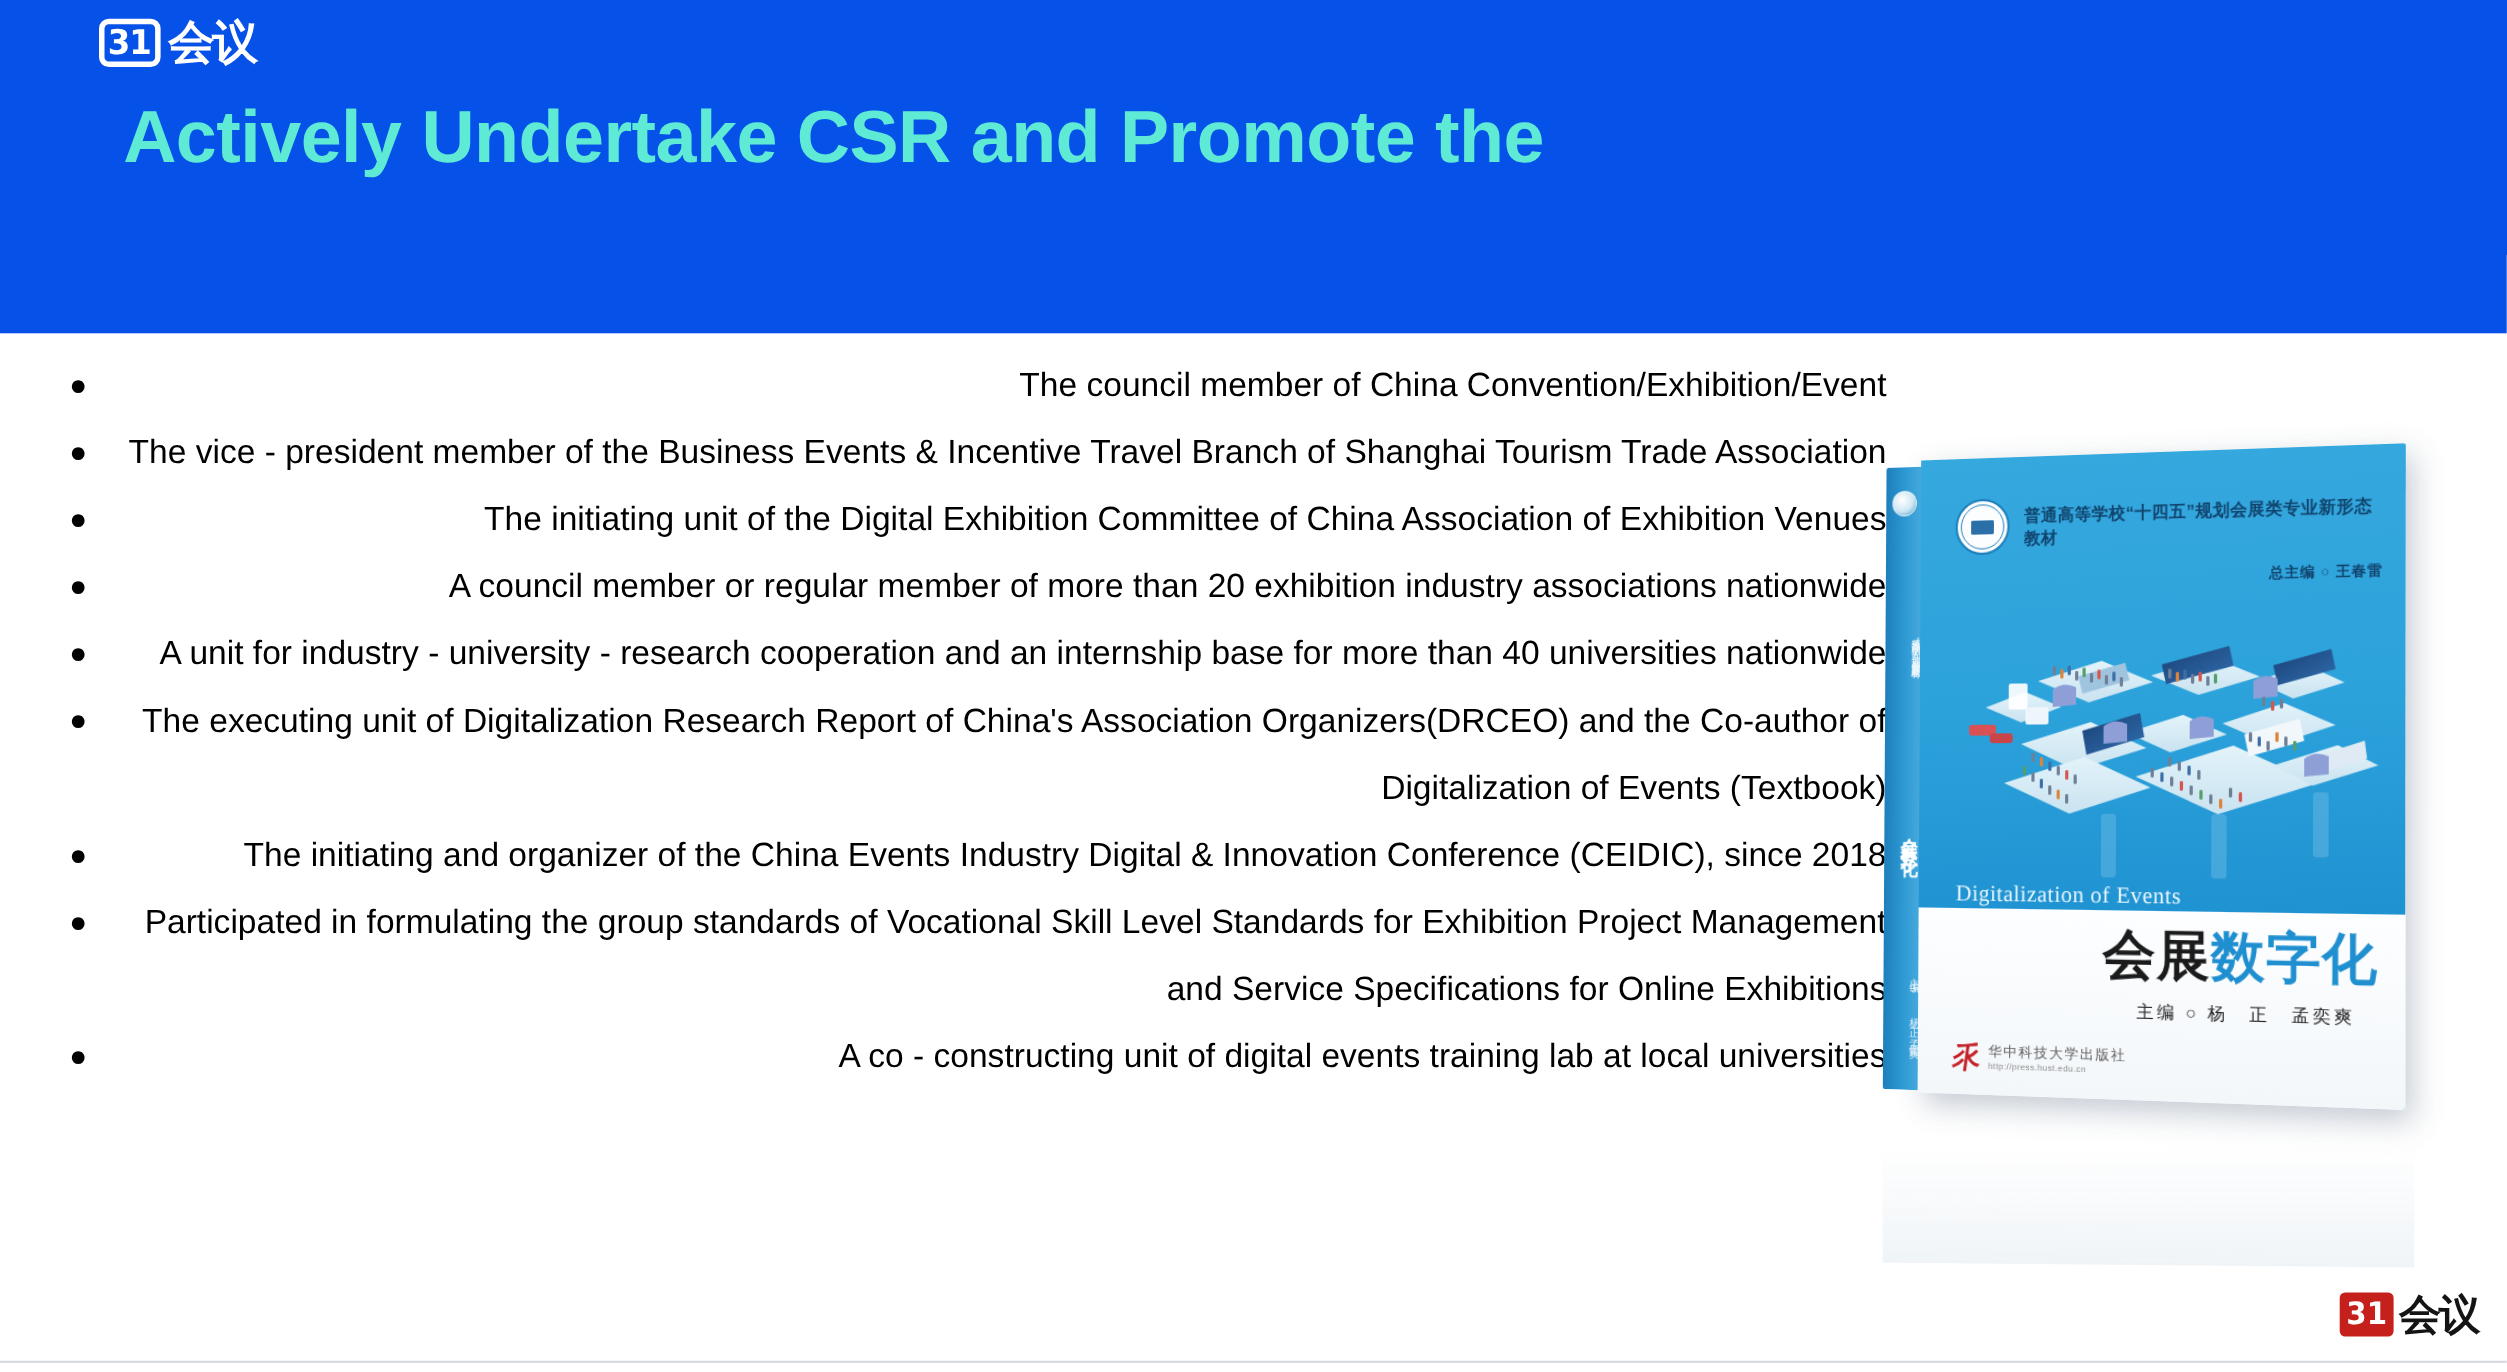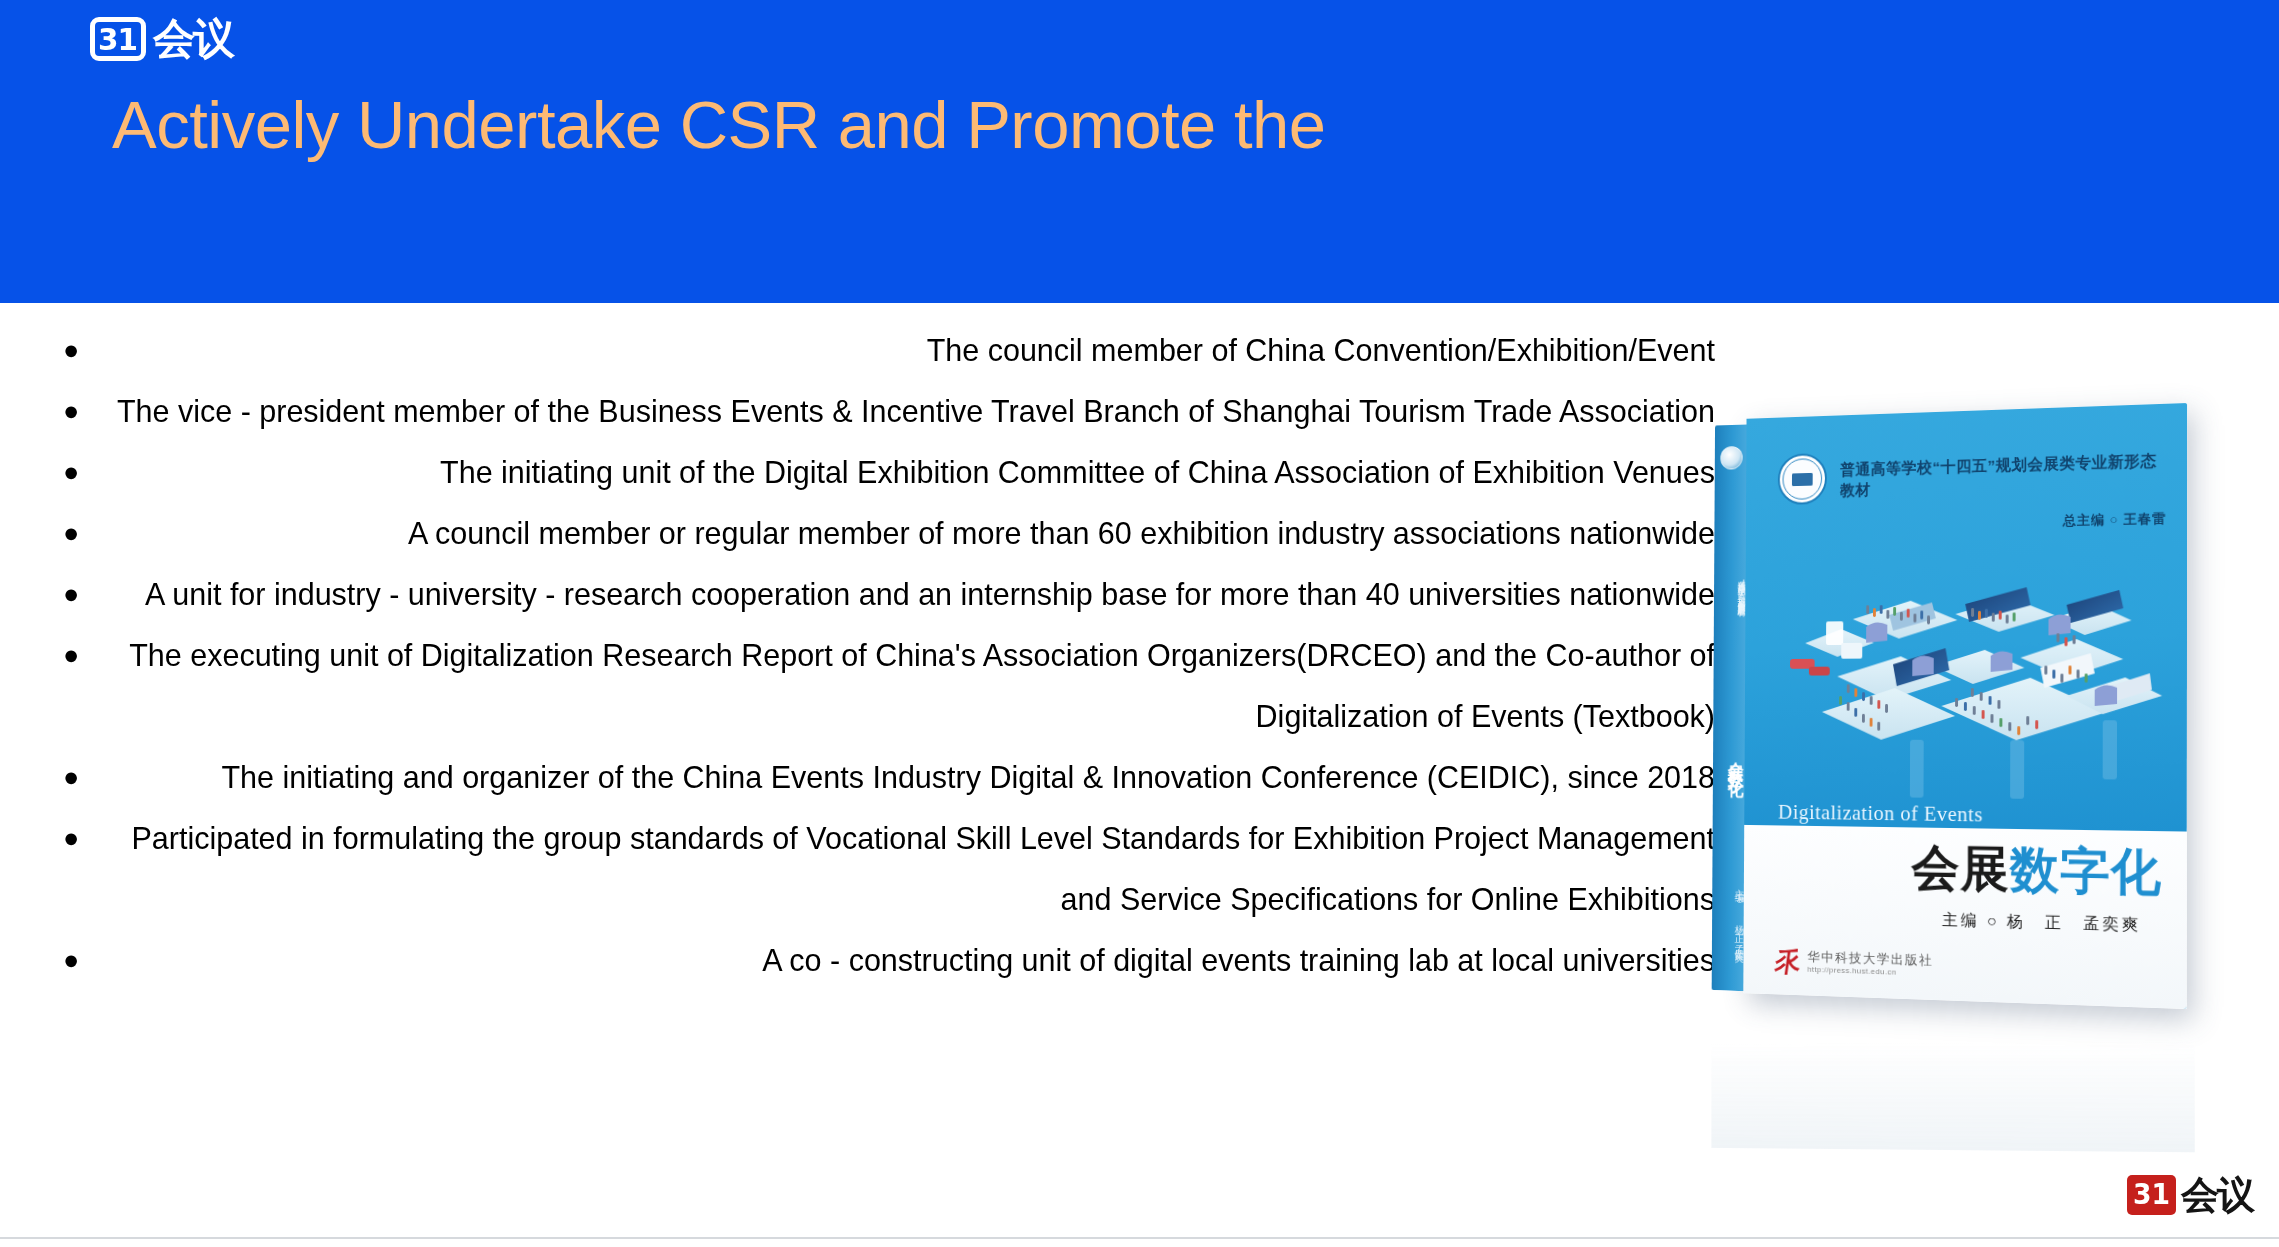--- a/index.html
+++ b/index.html
@@ -62,23 +62,23 @@
     margin-left: 7px;
     letter-spacing: -2px;
     line-height: 1;
     font-family: "DejaVu Sans", sans-serif;
   }
   .slide-title {
     position: absolute;
     left: 112px;
     top: 86px;
     width: 2110px;
-    color: #fdba74;
+    color: #5eead4;
     font-size: 67px;
-    font-weight: normal;
+    font-weight: bold;
     line-height: 1.17;
     letter-spacing: -0.5px;
     font-family: "Liberation Sans", sans-serif;
   }
   .slide-title .tline { display: block; white-space: nowrap; }
 
   
   .bullets {
     position: absolute;
     left: 55px;
@@ -378,21 +378,21 @@
       <div class="bullet-text">The vice - president member of the Business Events &amp; Incentive Travel Branch of Shanghai Tourism Trade Association</div>
     </div>
 
     <div class="bullet-row">
       <div class="bullet-dot">●</div>
       <div class="bullet-text">The initiating unit of the Digital Exhibition Committee of China Association of Exhibition Venues</div>
     </div>
 
     <div class="bullet-row">
       <div class="bullet-dot">●</div>
-      <div class="bullet-text">A council member or regular member of more than 60 exhibition industry associations nationwide</div>
+      <div class="bullet-text">A council member or regular member of more than 20 exhibition industry associations nationwide</div>
     </div>
 
     <div class="bullet-row">
       <div class="bullet-dot">●</div>
       <div class="bullet-text">A unit for industry - university - research cooperation and an internship base for more than 40 universities nationwide</div>
     </div>
 
     <div class="bullet-row">
       <div class="bullet-dot">●</div>
       <div class="bullet-text">The executing unit of Digitalization Research Report of China's Association Organizers(DRCEO) and the Co-author of Digitalization of Events (Textbook)</div>

